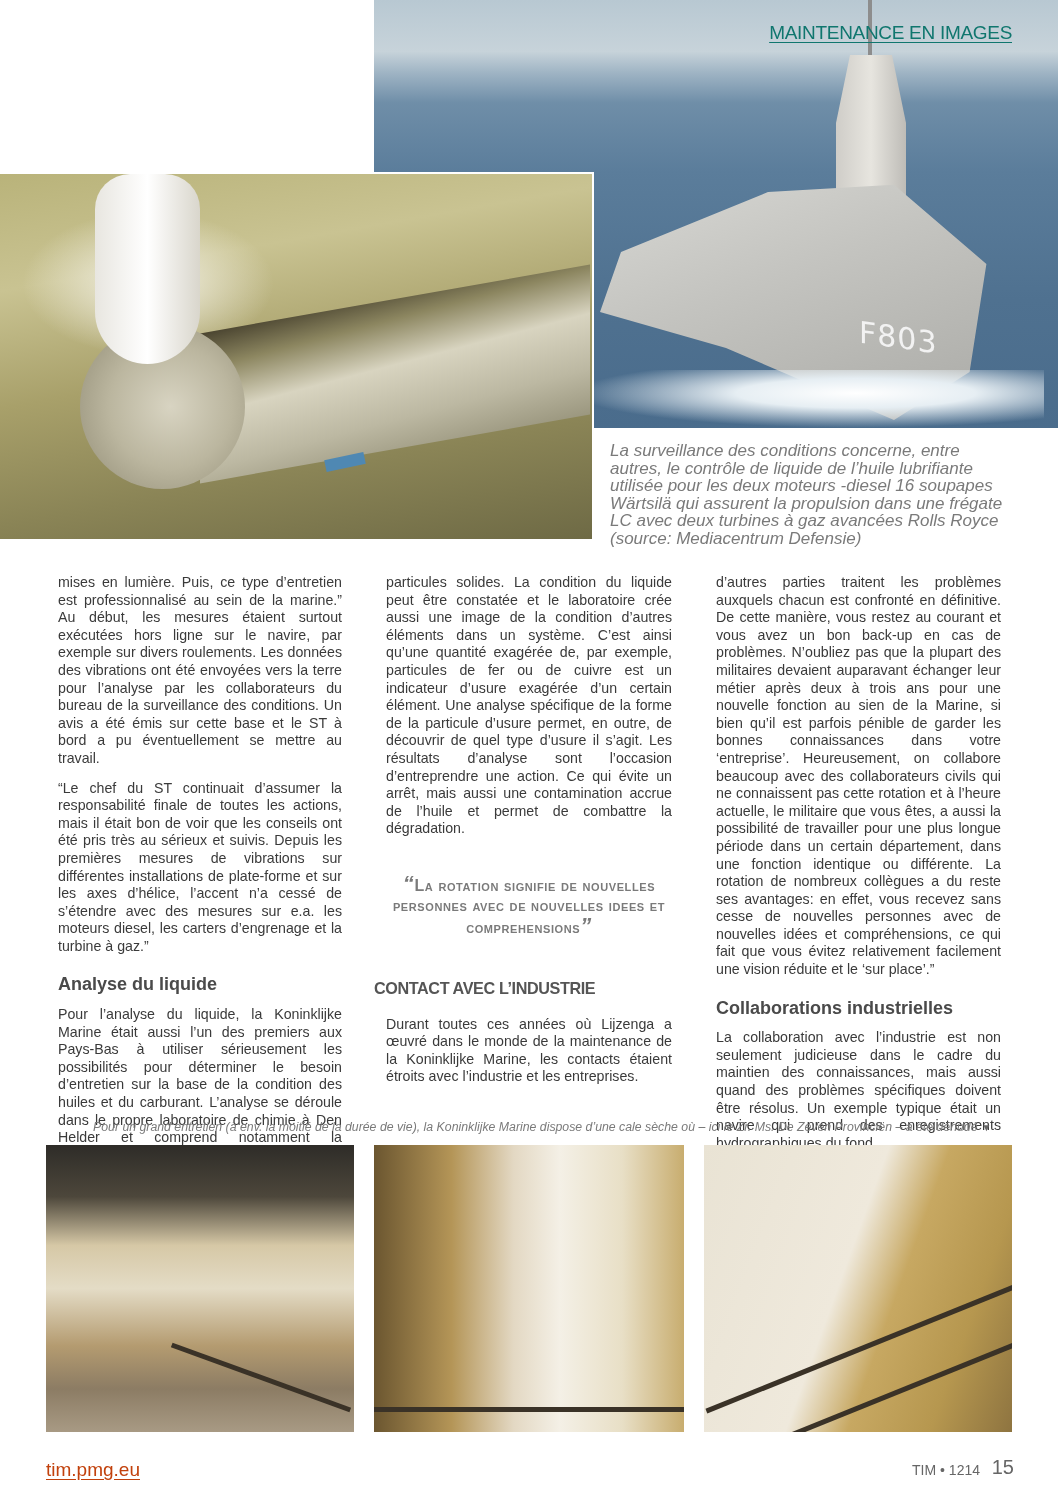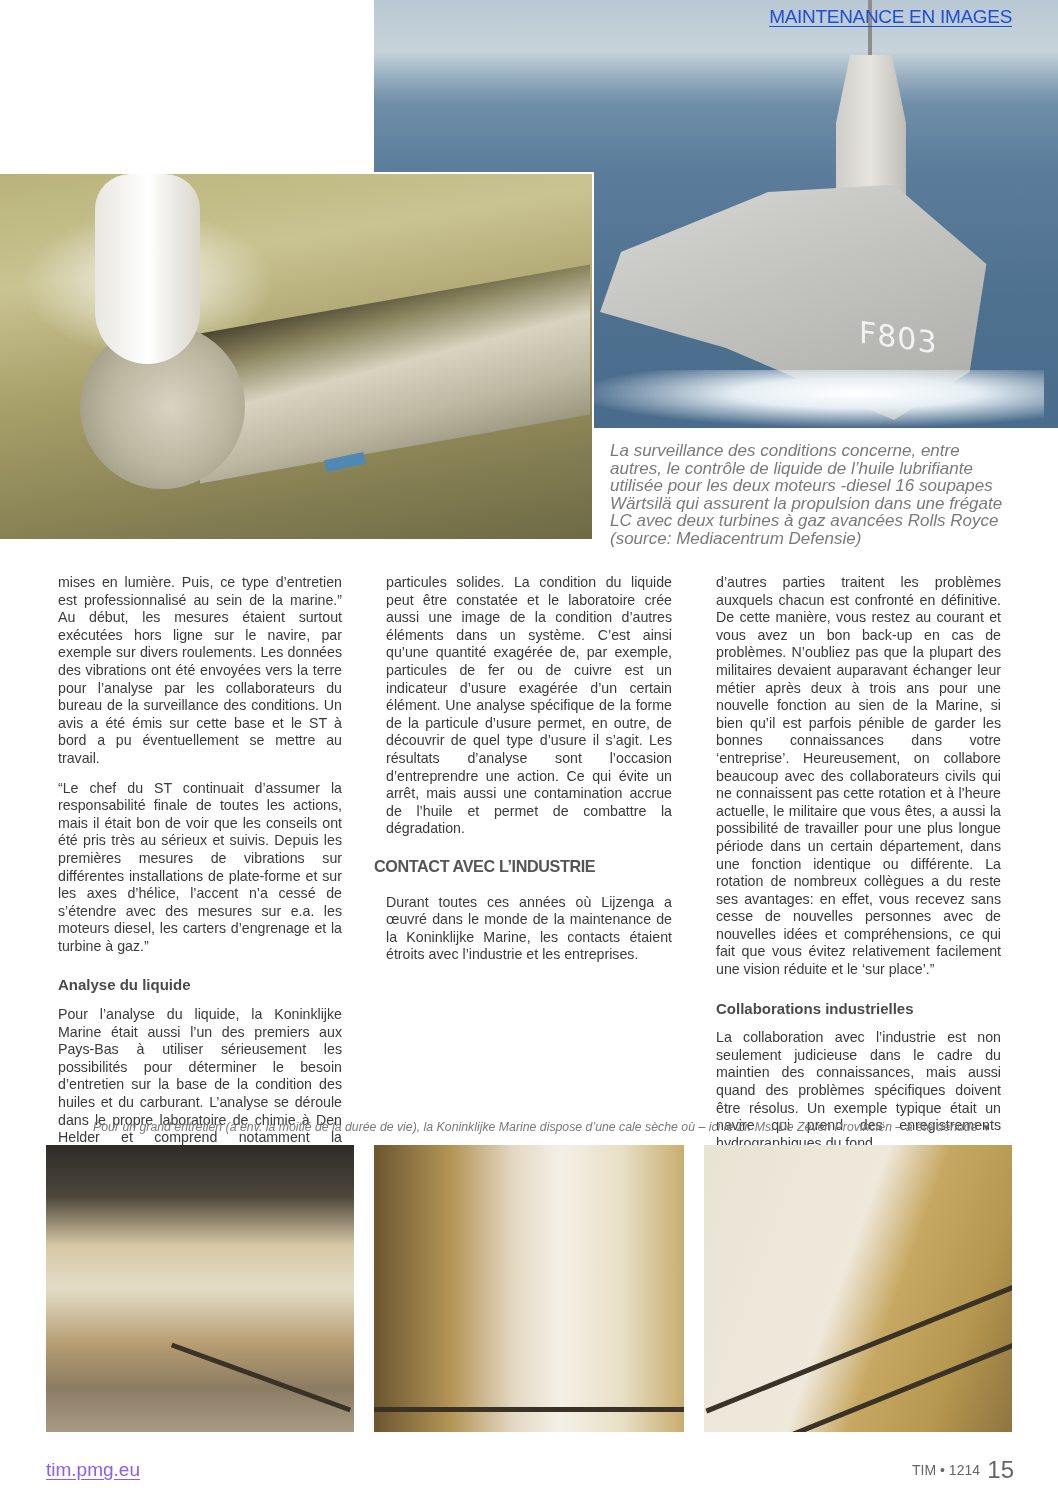--- a/index.html
+++ b/index.html
@@ -30,49 +30,49 @@
     background:linear-gradient(175deg,#4a4430 0%,#8c8660 20%,#d8d4c0 45%,#bcb8a2 75%,#9b977f 100%);
     transform:skewY(-10deg); }
   .engine-pipe { position:absolute; left:95px; top:0; width:105px; height:190px;
     background:linear-gradient(90deg,#e8e6e0,#ffffff,#d9d6cc); border-radius:40px 40px 60px 60px; }
   .engine-turbo { position:absolute; left:80px; top:150px; width:165px; height:165px; border-radius:50%;
     background:radial-gradient(circle at 55% 50%, #d8d4c2 0%, #bbb69f 50%, #8f8a73 100%); }
   .wartsila-badge { position:absolute; left:325px; top:282px; width:40px; height:12px; background:#4f88b3; transform:rotate(-12deg); }
 
   .caption-top { position:absolute; left:610px; top:442px; width:400px; font-style:italic; font-size:17px; line-height:17.5px; color:#7a7a7a; }
 
-  .section-label { position:absolute; right:46px; top:6px; font-size:19px; color:#1d4ed8; text-decoration:underline; text-underline-offset:3px; letter-spacing:-0.3px; }
+  .section-label { position:absolute; right:46px; top:22px; font-size:19px; color:#0f766e; text-decoration:underline; text-underline-offset:3px; letter-spacing:-0.3px; }
 
   
   .col { position:absolute; top:562px; font-size:14.2px; line-height:17.6px; color:#3a3a3a; text-align:justify; }
   .col p { margin:12px; }
   .col1 { left:46px; width:308px; }
   .col2 { left:374px; width:310px; }
   .col3 { left:704px; width:309px; }
-  .subhead { font-weight:bold; font-size:15px; color:#4a4a4a; margin-top:21px !important; }
+  .subhead { font-weight:bold; font-size:18px; color:#4a4a4a; margin-top:21px !important; }
   .section-head { font-weight:bold; font-size:16.2px; color:#555; letter-spacing:-0.4px; margin:20px 0 18px !important; }
 
   .pull-quote { margin:36px 0 42px !important; text-align:center; font-variant:small-caps; font-weight:bold; font-size:16px; line-height:20px; color:#7a7a7a; letter-spacing:0.6px; }
   .pull-quote .q { font-size:22px; font-style:italic; }
 
   .caption-bottom { position:absolute; left:46px; top:1120px; width:980px; font-style:italic; font-size:12.3px; color:#7a7a7a; white-space:nowrap;margin-left:47px; }
   .caption-arrow { font-style:normal; font-size:10px; margin-left:4px; color:#666; }
 
   .dock { top:1145px; height:287px; }
   .dock1 { left:46px; width:308px; background:
       linear-gradient(180deg,#2e2c28 0%,#4d473b 18%,#d6c8a6 35%,#e4dcc6 50%,#b49b70 70%,#8c7c64 85%,#a89a84 100%); }
   .dock2 { left:374px; width:310px; background:
       linear-gradient(90deg,#6b5630 0%,#b49557 25%,#e3d8c3 45%,#f4f0e6 60%,#e8dfc6 80%,#c8ad6f 100%); }
   .dock3 { left:704px; width:308px; background:
       linear-gradient(110deg,#e9e3d4 0%,#efe9dc 45%,#c7a862 60%,#b6974f 80%,#8e7440 100%); }
   .rail { position:absolute; height:5px; background:#3a3227; }
 
-  .footer-url { position:absolute; left:46px; top:1459px; font-size:19px; color:#8b5cf6; text-decoration:underline; text-underline-offset:3px; }
+  .footer-url { position:absolute; left:46px; top:1459px; font-size:19px; color:#c2410c; text-decoration:underline; text-underline-offset:3px; }
   .footer-issue { position:absolute; right:78px; top:1462px; font-size:14px; color:#666; }
-  .footer-page { position:absolute; right:44px; top:1456px; font-size:24px; color:#666; }
+  .footer-page { position:absolute; right:44px; top:1456px; font-size:20px; color:#666; }
 </style>
 </head>
 <body>
 
 <div class="photo ship-photo" title="Frégate LC F803 en mer">
   <div class="ship-mast"></div>
   <div class="ship-tower"></div>
   <div class="ship-hull"></div>
   <div class="ship-wake"></div>
   <div class="hull-number">F803</div>
@@ -91,20 +91,23 @@
 
 <div class="col col1">
   <p>mises en lumière. Puis, ce type d’entretien est professionnalisé au sein de la marine.” Au début, les mesures étaient surtout exécutées hors ligne sur le navire, par exemple sur divers roulements. Les données des vibrations ont été envoyées vers la terre pour l’analyse par les collaborateurs du bureau de la surveillance des conditions. Un avis a été émis sur cette base et le ST à bord a pu éventuellement se mettre au travail.</p>
   <p>“Le chef du ST continuait d’assumer la responsabilité finale de toutes les actions, mais il était bon de voir que les conseils ont été pris très au sérieux et suivis. Depuis les premières mesures de vibrations sur différentes installations de plate-forme et sur les axes d’hélice, l’accent n’a cessé de s’étendre avec des mesures sur e.a. les moteurs diesel, les carters d’engrenage et la turbine à gaz.”</p>
   <p class="subhead">Analyse du liquide</p>
   <p>Pour l’analyse du liquide, la Koninklijke Marine était aussi l’un des premiers aux Pays-Bas à utiliser sérieusement les possibilités pour déterminer le besoin d’entretien sur la base de la condition des huiles et du carburant. L’analyse se déroule dans le propre laboratoire de chimie à Den Helder et comprend notamment la détermination de la viscosité et de la présence de particules d’eau, de fer et autres</p>
 </div>
 
 <div class="col col2">
   <p>particules solides. La condition du liquide peut être constatée et le laboratoire crée aussi une image de la condition d’autres éléments dans un système. C’est ainsi qu’une quantité exagérée de, par exemple, particules de fer ou de cuivre est un indicateur d’usure exagérée d’un certain élément. Une analyse spécifique de la forme de la particule d’usure permet, en outre, de découvrir de quel type d’usure il s’agit. Les résultats d’analyse sont l’occasion d’entreprendre une action. Ce qui évite un arrêt, mais aussi une contamination accrue de l’huile et permet de combattre la dégradation.</p>
+  <p class="pull-quote">
+    <span class="q">“</span><span>La rotation signifie de nouvelles personnes avec de nouvelles idees et comprehensions</span><span class="q">”</span>
+  </p>
   <p class="section-head">CONTACT AVEC L’INDUSTRIE</p>
   <p>Durant toutes ces années où Lijzenga a œuvré dans le monde de la maintenance de la Koninklijke Marine, les contacts étaient étroits avec l’industrie et les entreprises.</p>
 </div>
 
 <div class="col col3">
   <p>d’autres parties traitent les problèmes auxquels chacun est confronté en définitive. De cette manière, vous restez au courant et vous avez un bon back-up en cas de problèmes. N’oubliez pas que la plupart des militaires devaient auparavant échanger leur métier après deux à trois ans pour une nouvelle fonction au sien de la Marine, si bien qu’il est parfois pénible de garder les bonnes connaissances dans votre ‘entreprise’. Heureusement, on collabore beaucoup avec des collaborateurs civils qui ne connaissent pas cette rotation et à l’heure actuelle, le militaire que vous êtes, a aussi la possibilité de travailler pour une plus longue période dans un certain département, dans une fonction identique ou différente. La rotation de nombreux collègues a du reste ses avantages: en effet, vous recevez sans cesse de nouvelles personnes avec de nouvelles idées et compréhensions, ce qui fait que vous évitez relativement facilement une vision réduite et le ‘sur place’.”</p>
   <p class="subhead">Collaborations industrielles</p>
   <p>La collaboration avec l’industrie est non seulement judicieuse dans le cadre du maintien des connaissances, mais aussi quand des problèmes spécifiques doivent être résolus. Un exemple typique était un navire qui prend des enregistrements hydrographiques du fond</p>
 </div>
 

